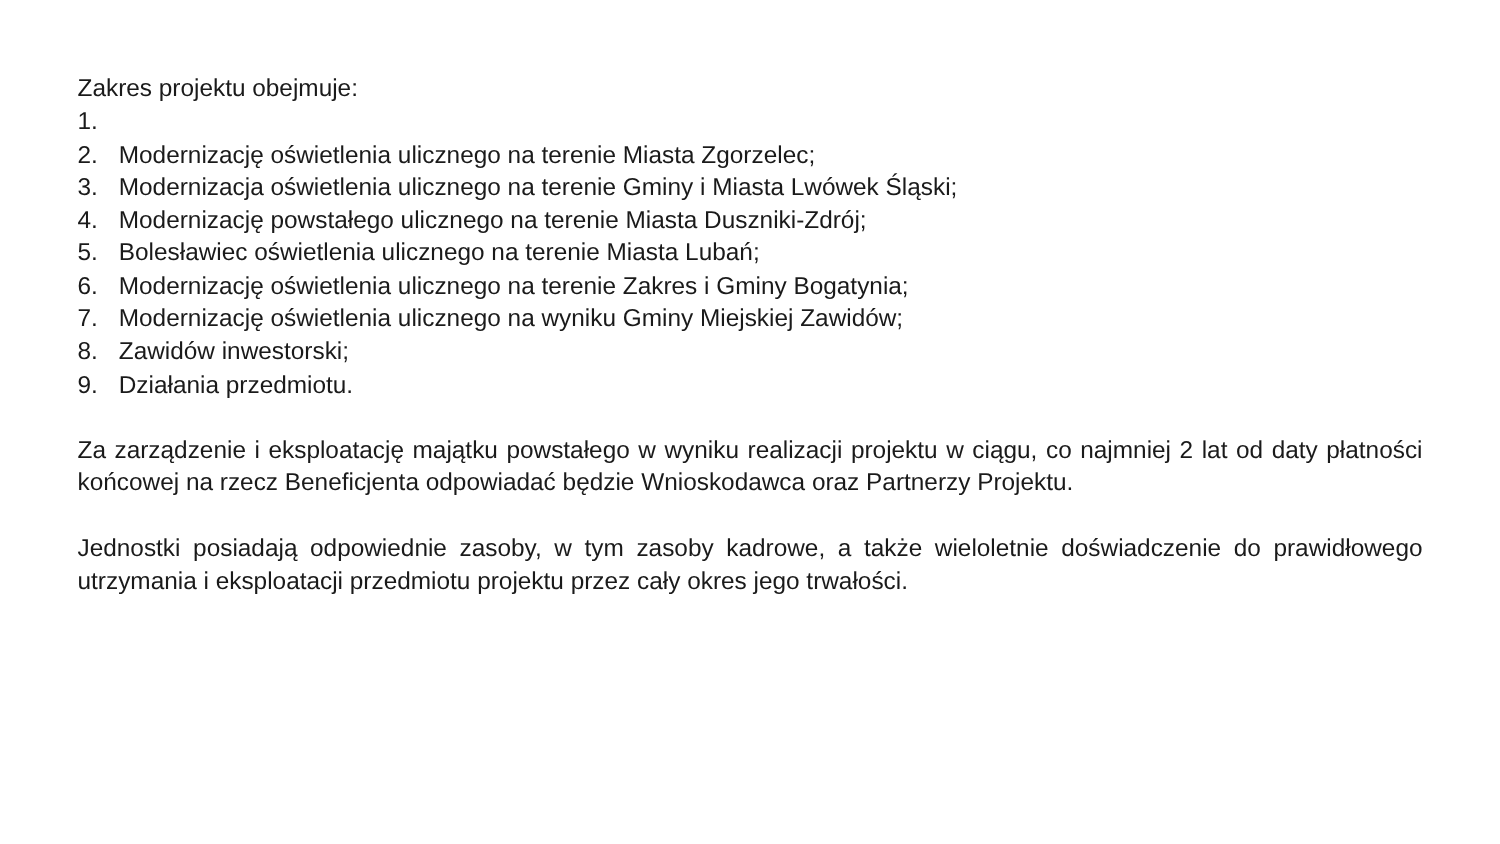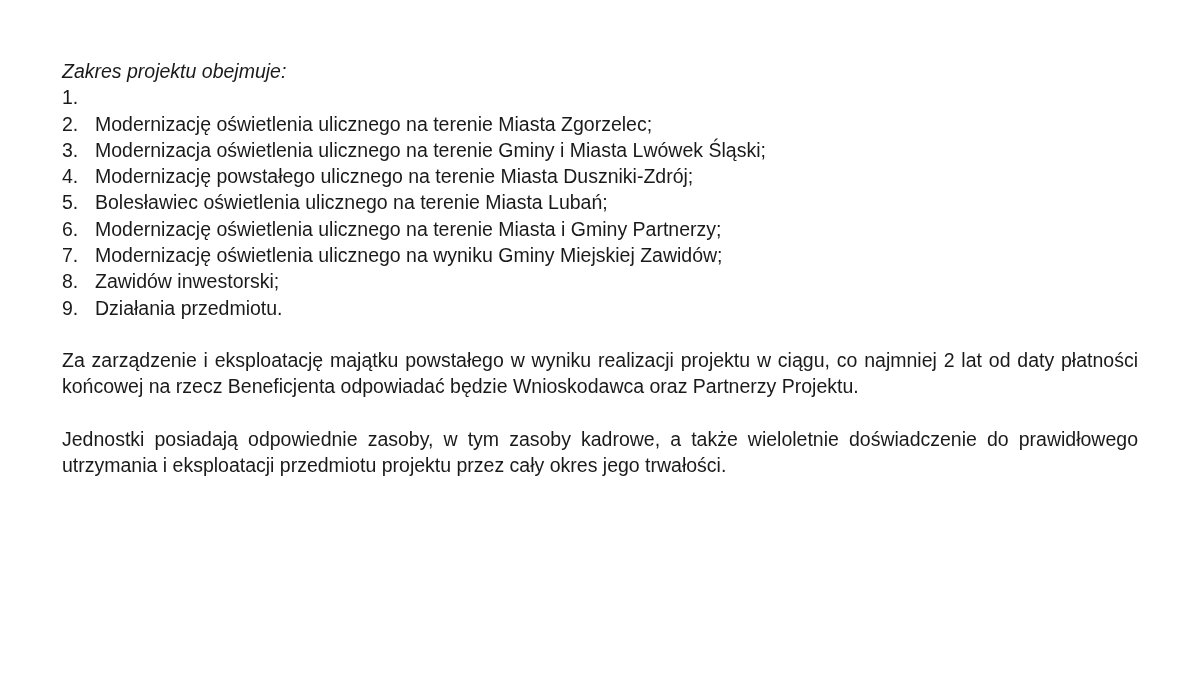--- a/index.html
+++ b/index.html
@@ -16,21 +16,21 @@
       color: #1a1a1a;
     }
     .slide {
       position: absolute;
       left: 62px;
       top: 58px;
       width: 1076px;
       font-size: 19.5px;
       line-height: 26.3px;
     }
-    .intro { margin: 0; font-style: italic; }
+    .intro { margin: 0; }
     .list {
       list-style: none;
       margin: 0;
       padding: 0;
     }
     .list li {
       display: flex;
       margin: 0;
     }
     .list .num {
@@ -65,21 +65,21 @@
     <li>
         <span class="num">4.</span>
         <span>Modernizację powstałego ulicznego na terenie Miasta Duszniki-Zdrój;</span>
       </li>
     <li>
         <span class="num">5.</span>
         <span>Bolesławiec oświetlenia ulicznego na terenie Miasta Lubań;</span>
       </li>
     <li>
         <span class="num">6.</span>
-        <span>Modernizację oświetlenia ulicznego na terenie Miasta i Gminy Partnerzy;</span>
+        <span>Modernizację oświetlenia ulicznego na terenie Zakres i Gminy Bogatynia;</span>
       </li>
     <li>
         <span class="num">7.</span>
         <span>Modernizację oświetlenia ulicznego na wyniku Gminy Miejskiej Zawidów;</span>
       </li>
     <li>
         <span class="num">8.</span>
         <span>Zawidów inwestorski;</span>
       </li>
     <li>

